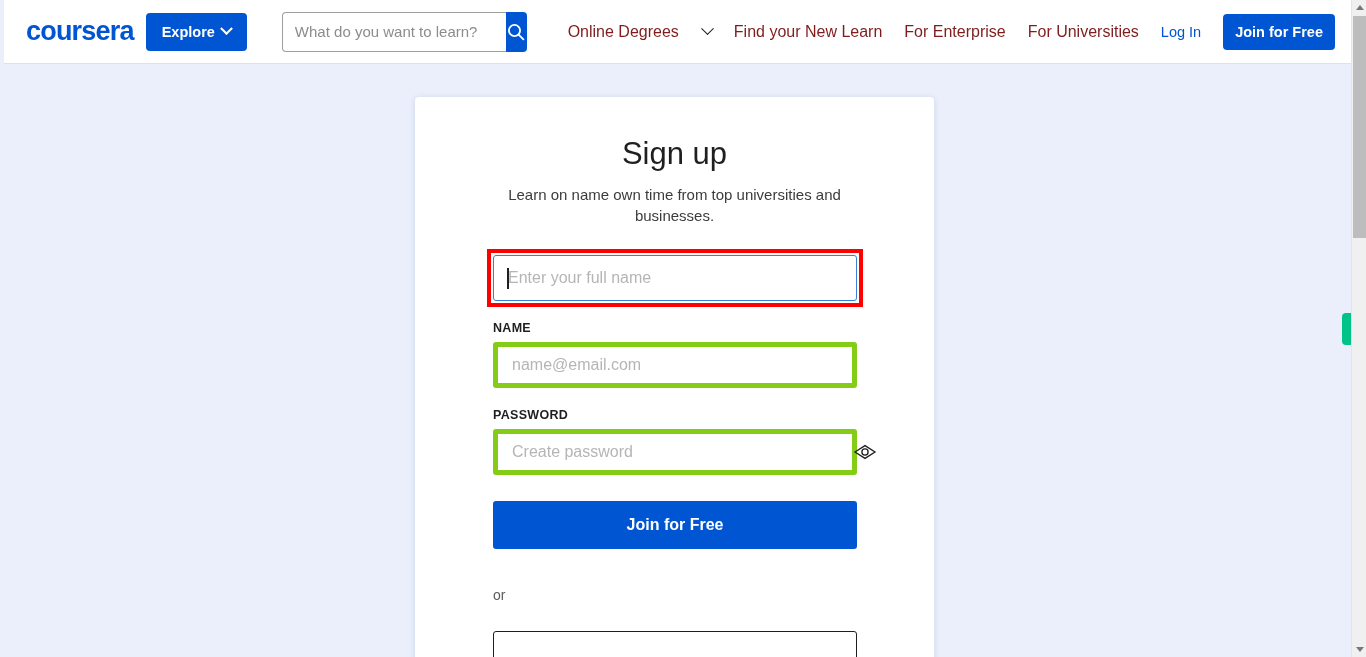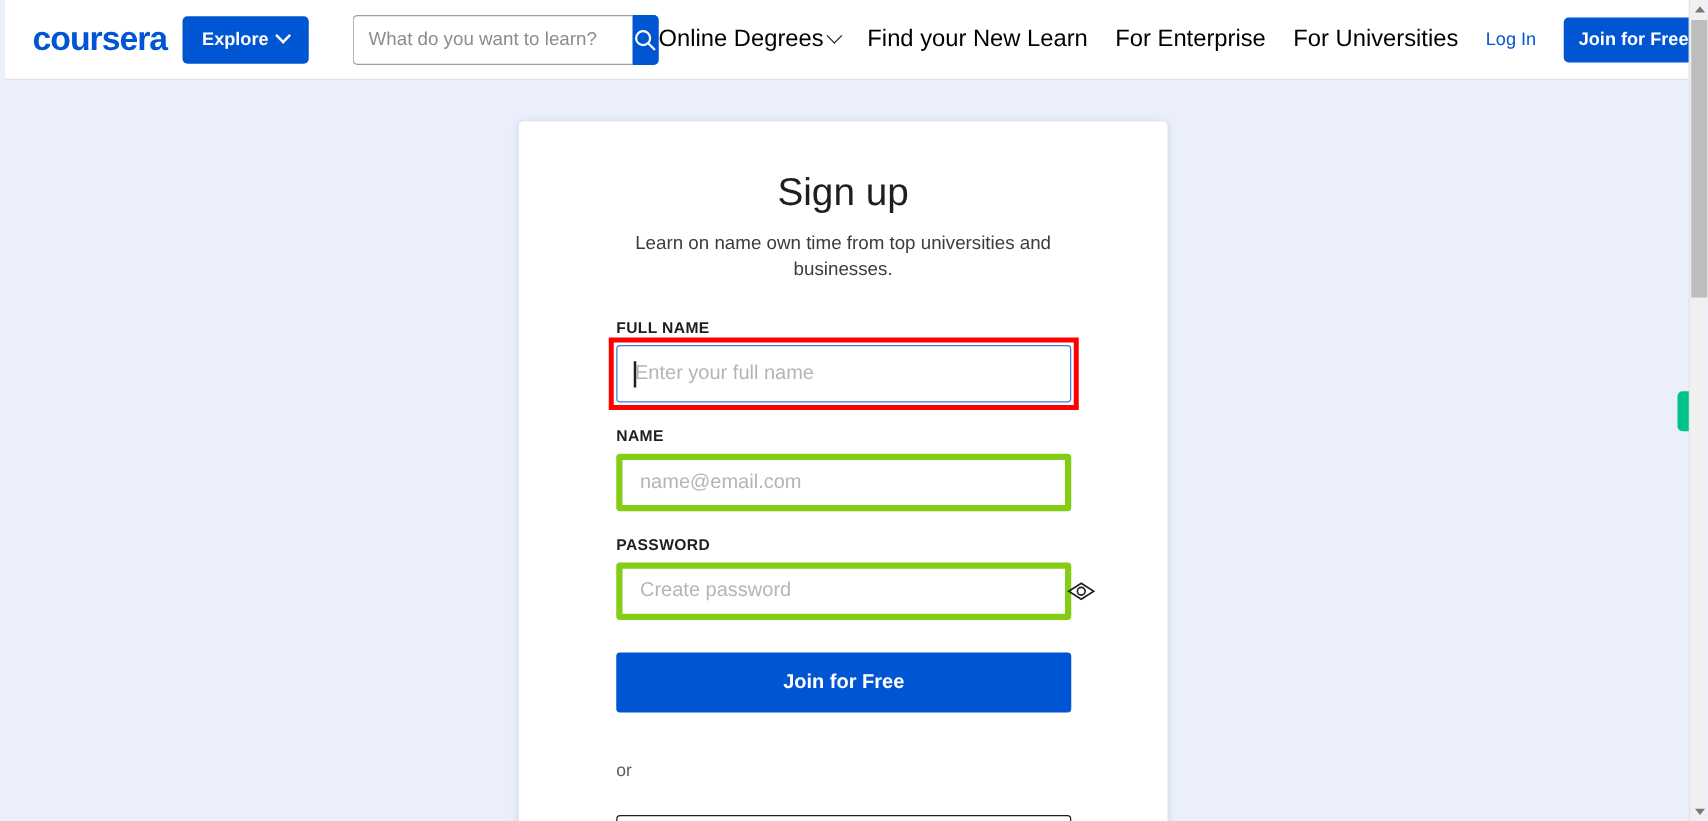--- a/index.html
+++ b/index.html
@@ -91,27 +91,27 @@
     justify-content: center;
   }
 
   .nav {
     margin-left: auto;
     display: flex;
     align-items: center;
     gap: 22px;
   }
   .nav-item {
-    font-size: 19px;
-    color: #000000;
+    font-size: 16px;
+    color: #7f1d1d;
     cursor: pointer;
     white-space: nowrap;
     display: flex;
     align-items: center;
-    gap: 4px;
+    gap: 24px;
   }
   .chev-dark {
     display: inline-block;
     width: 9px; height: 9px;
     border-right: 1.6px solid #1f1f1f;
     border-bottom: 1.6px solid #1f1f1f;
     transform: rotate(45deg) translate(-2px,-2px);
   }
   .nav-login {
     font-size: 14.5px;
@@ -364,21 +364,20 @@
 
   <div class="card">
 
     <h1 class="card-title">Sign up</h1>
     <p class="card-sub">Learn on name own time from top universities and businesses.</p>
 
     <div class="form">
 
       
       <div class="field">
-        <label class="field-label">FULL NAME</label>
         <div style="position:relative;width:364px;">
           <input class="txt-input focused" type="text" placeholder="Enter your full name" style="">
           <span class="caret"></span>
           <div class="redbox"></div>
         </div>
       </div>
 
       
       <div class="field field-group">
         <label class="field-label">NAME</label>

